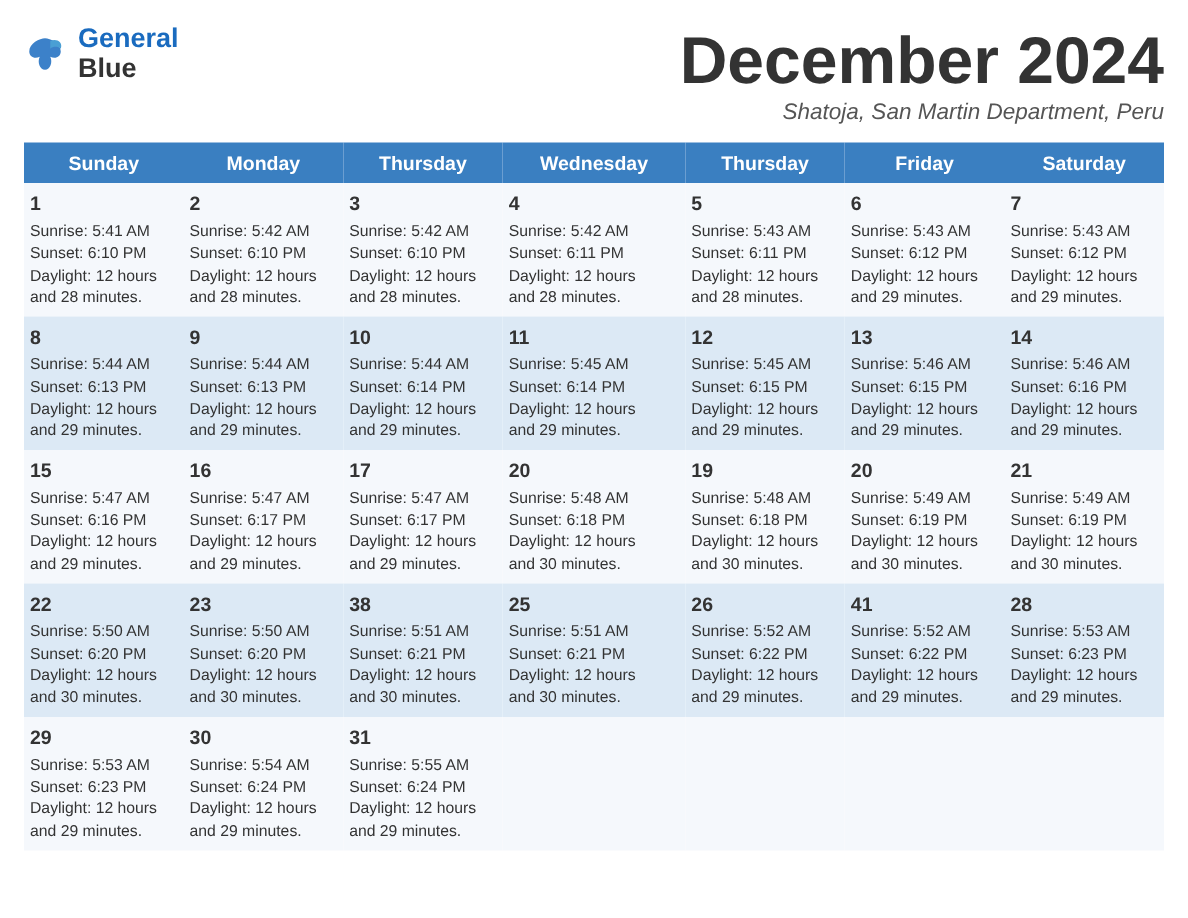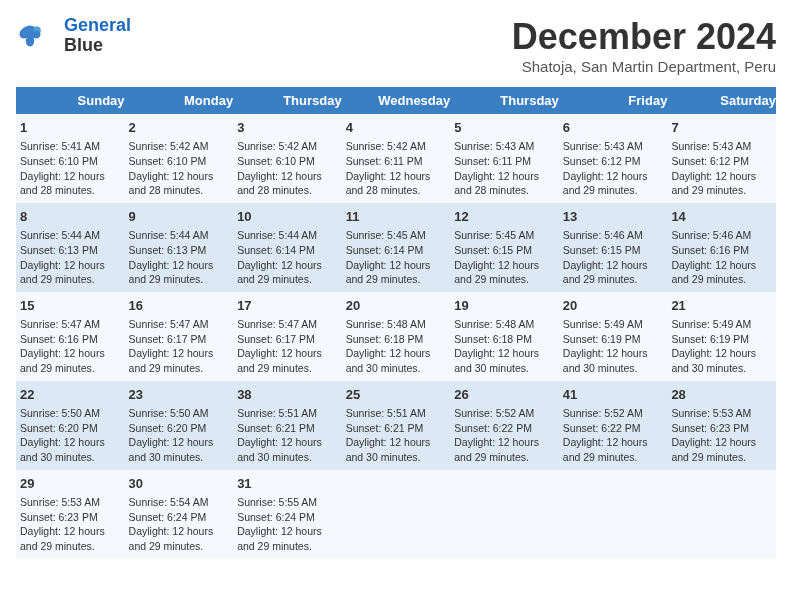--- a/index.html
+++ b/index.html
@@ -12,57 +12,58 @@
     }
     .header {
       display: flex;
       justify-content: space-between;
       align-items: flex-start;
       margin-bottom: 12px;
     }
     .logo {
       display: flex;
       align-items: center;
-      gap: 20px;
+      gap: 8px;
     }
     .logo-text {
       font-size: 18px;
       font-weight: bold;
       color: #333;
       line-height: 1.1;
     }
     .logo-text span {
       color: #1a6bbf;
     }
     .logo-bird {
       width: 28px;
       height: 28px;
     }
     .title-block {
       text-align: right;
     }
     .main-title {
-      font-size: 36px;
+      font-size: 44px;
       font-weight: bold;
       color: #333;
     }
     .subtitle {
       font-size: 15px;
       color: #555;
+      font-style: italic;
     }
     table {
       width: 100%;
       border-collapse: collapse;
       font-size: 11px;
     }
     thead th {
       background: #3a7fc1;
       color: #fff;
-      padding: 6px 0;
-      text-align: right;
+      padding: 6px 17px;
+      text-align: center;
       font-size: 13px;
       font-weight: bold;
     }
     tbody tr {
       vertical-align: top;
     }
     tbody tr:nth-child(odd) {
       background: #f5f8fc;
     }
     tbody tr:nth-child(even) {

